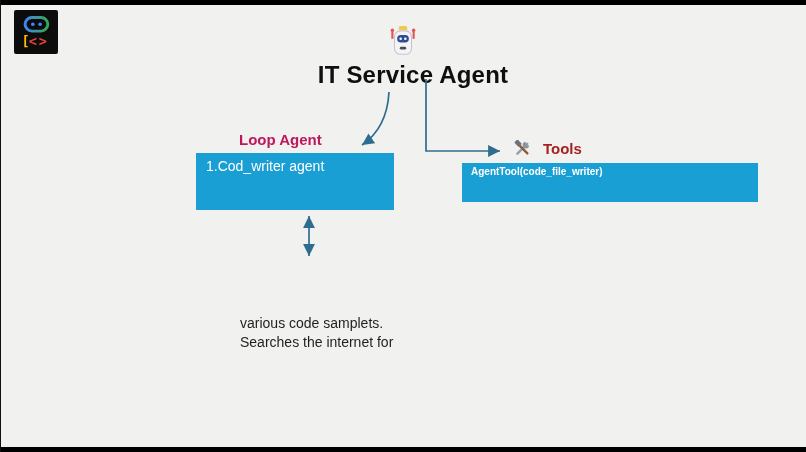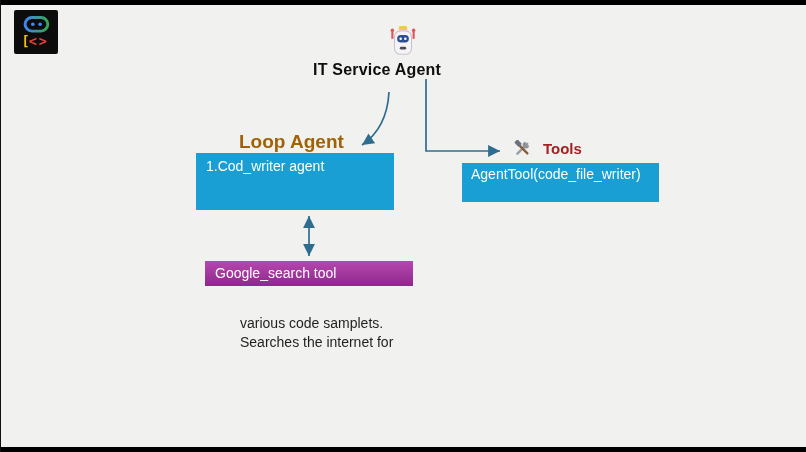--- a/index.html
+++ b/index.html
@@ -42,32 +42,32 @@
   }
   .robot-icon {
     position: absolute;
     left: 386px; top: 25px;
     width: 34px; height: 34px;
   }
   .title {
     position: absolute;
     left: 313px; top: 61px;
     width: 200px;
-    text-align: left;
-    font-size: 16px;
+    text-align: center;
+    font-size: 24px;
     font-weight: bold;
     color: #0f0f0f;
     letter-spacing: 0.2px;
   }
   .loop-label {
     position: absolute;
     left: 239px; top: 131px;
-    font-size: 19px;
-    font-weight: bold;
-    color: #a16207;
+    font-size: 15px;
+    font-weight: bold;
+    color: #be185d;
   }
   .box {
     position: absolute;
     background: #1a9fd4;
     color: #ffffff;
     box-sizing: border-box;
   }
   .loop-box {
     left: 196px; top: 153px;
     width: 198px; height: 57px;
@@ -82,24 +82,24 @@
     align-items: center;
     gap: 12px;
   }
   .tools-label {
     font-size: 15px;
     font-weight: bold;
     color: #a42222;
   }
   .tools-box {
     left: 462px; top: 163px;
-    width: 197px; height: 39px;
+    width: 296px; height: 39px;
     padding: 2px 9px;
-    font-size: 14px;
-    font-weight: normal;
+    font-size: 10px;
+    font-weight: bold;
     line-height: 1.35;
   }
   .google-box {
     position: absolute;
     left: 205px; top: 261px;
     width: 208px; height: 25px;
     background: linear-gradient(180deg, #b648ae 0%, #8f278e 100%);
     color: #ffffff;
     font-size: 14px;
     line-height: 25px;
@@ -175,21 +175,20 @@
       <path d="M10.6 1.6 a3.2 3.2 0 1 0 3.8 3.8 l-2.2 -0.6 z" fill="#8d939b"></path>
       <line x1="3.4" y1="3.4" x2="12.6" y2="12.6" stroke="#8a5a3b" stroke-width="2.2" stroke-linecap="round"></line>
       <rect x="0.8" y="0.8" width="6" height="4.2" rx="1" fill="#6b7280" transform="rotate(45 3.8 2.9)"></rect>
     </svg>
     <span class="tools-label">Tools</span>
   </div>
   <div class="box tools-box">
     <span class="line">AgentTool(code_file_writer)</span>
   </div>
 
-  <div class="google-box">Google_search tool</div>
 
   <div class="description">
     <span class="line">various code samplets.</span>
     <span class="line">Searches the internet for</span>
   </div>
 
   <svg class="arrows" viewBox="0 0 806 452">
     <defs>
       <marker id="ah-end" markerWidth="9" markerHeight="9" refX="7" refY="3.5" orient="auto">
         <path d="M0,0 L7,3.5 L0,7 z" fill="#2f6d90"></path>

